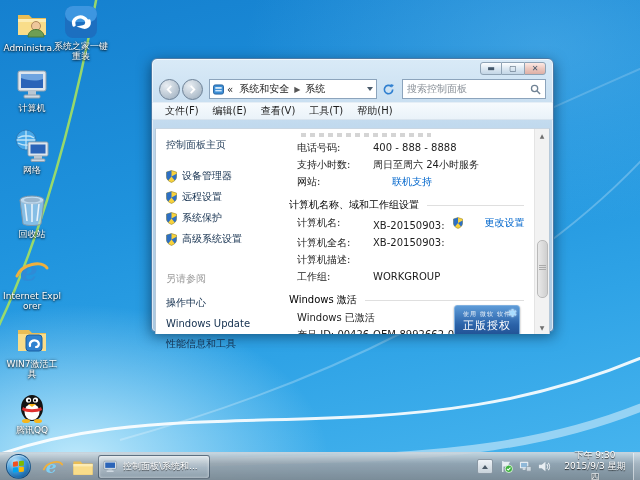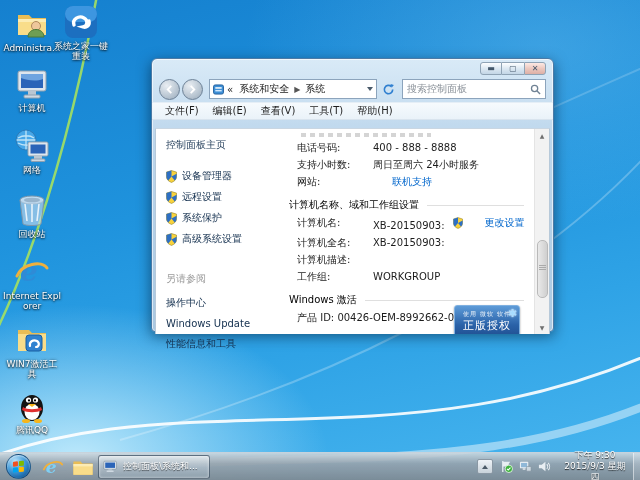--- a/index.html
+++ b/index.html
@@ -379,20 +379,23 @@
           <span class="vl">WORKGROUP</span>
         </div>
 
         <div class="sect">
           <span>Windows 激活</span>
             <span class="ln"></span>
         </div>
 
         <div class="activation">
           <div class="crow">
+            <span>Windows 已激活</span>
+          </div>
+          <div class="crow">
             <span>产品 ID: 00426-OEM-8992662-00006</span>
           </div>
           <div class="badge">
             <div class="t">使用 微软 软件</div>
             <div class="m">正版授权</div>
             <div class="b">安全 稳定 声誉</div>
             <div class="star">✱</div>
           </div>
 
         </div>

